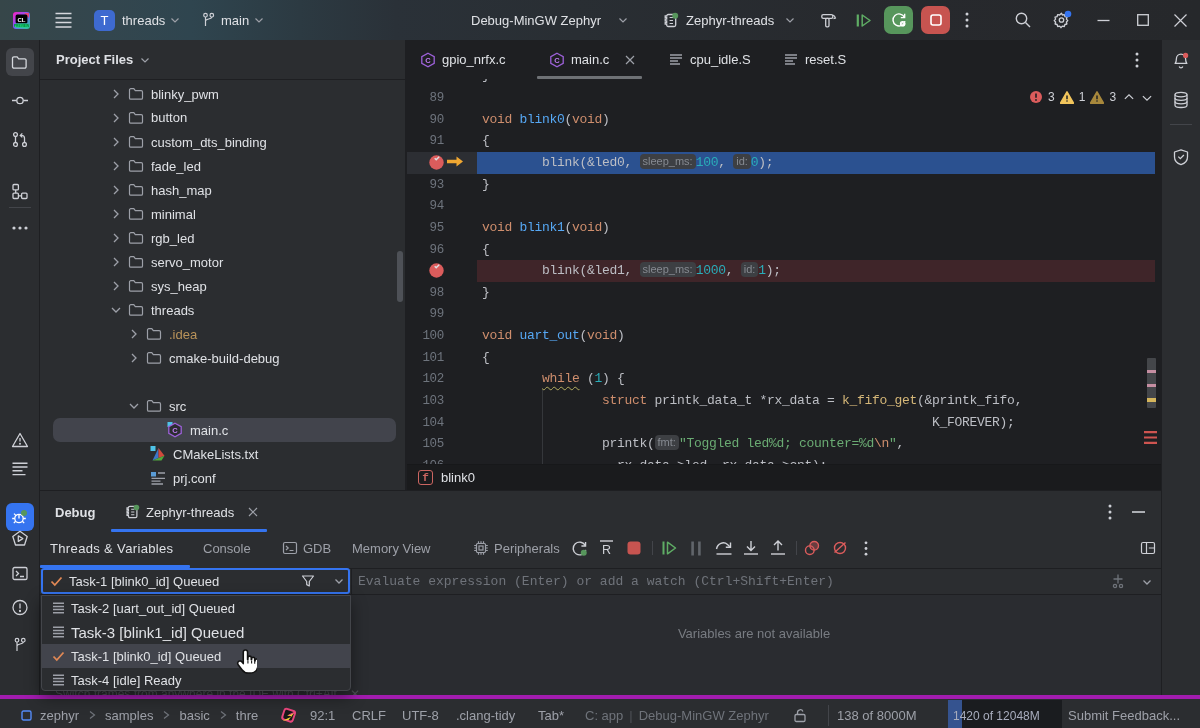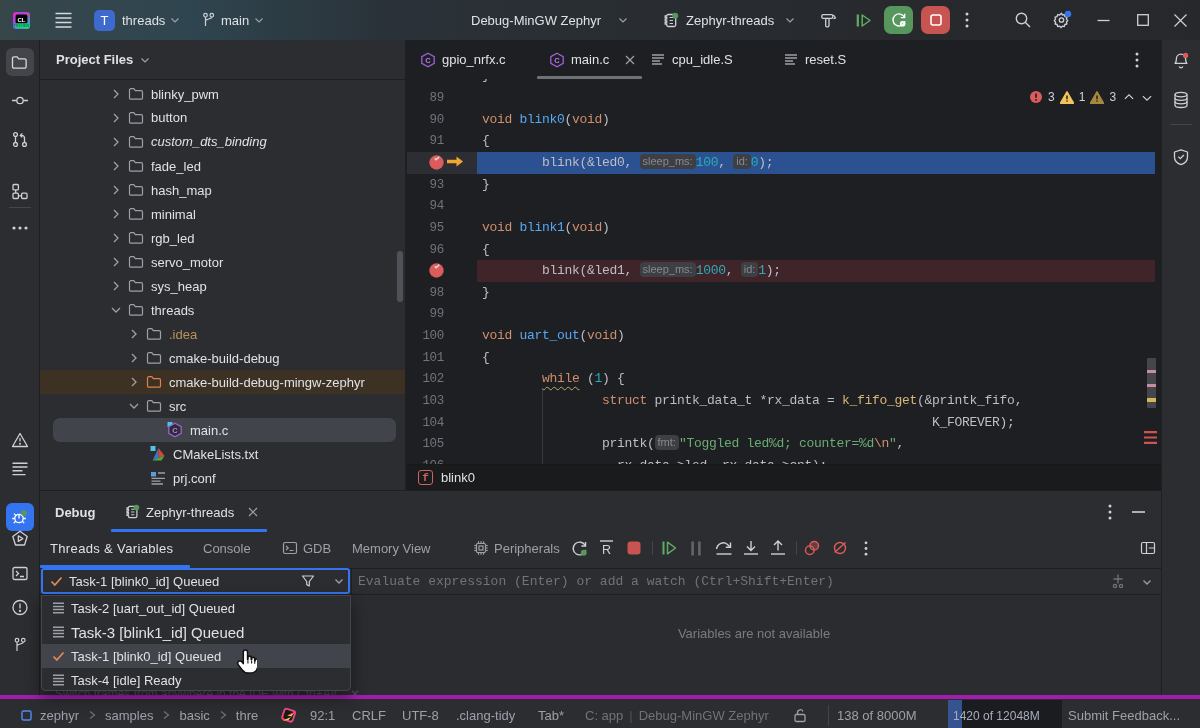--- a/index.html
+++ b/index.html
@@ -333,21 +333,21 @@
           <svg class="chev" viewBox="0 0 16 16" fill="none" stroke="#9da0a8" stroke-width="1.3">
             <path d="M6 4 L10 8 L6 12"></path>
           </svg>
           <svg class="ticon" viewBox="0 0 16 16" fill="none" stroke="#9da0a8" stroke-width="1.2">
             <path d="M1.5 4 a1.3 1.3 0 0 1 1.3-1.3 h3 l1.5 1.9 h5.9 a1.3 1.3 0 0 1 1.3 1.3 v6 a1.3 1.3 0 0 1-1.3 1.3 h-10.4 a1.3 1.3 0 0 1-1.3-1.3 z"></path>
           </svg>
           <span style="">button</span>
         </div>
       </div>
     <div class="trow" style="top:90px;">
-        <div style="display:flex;align-items:flex-start;margin-left:68px;font-style:italic;">
+        <div style="display:flex;align-items:flex-end;margin-left:68px;">
           <svg class="chev" viewBox="0 0 16 16" fill="none" stroke="#9da0a8" stroke-width="1.3">
             <path d="M6 4 L10 8 L6 12"></path>
           </svg>
           <svg class="ticon" viewBox="0 0 16 16" fill="none" stroke="#9da0a8" stroke-width="1.2">
             <path d="M1.5 4 a1.3 1.3 0 0 1 1.3-1.3 h3 l1.5 1.9 h5.9 a1.3 1.3 0 0 1 1.3 1.3 v6 a1.3 1.3 0 0 1-1.3 1.3 h-10.4 a1.3 1.3 0 0 1-1.3-1.3 z"></path>
           </svg>
           <span style="">custom_dts_binding</span>
         </div>
       </div>
     <div class="trow" style="top:114px;">
@@ -440,31 +440,20 @@
       </div>
     <div class="trow" style="top:306px;">
         <div style="display:flex;align-items:center;margin-left:86px;">
           <svg class="chev" viewBox="0 0 16 16" fill="none" stroke="#9da0a8" stroke-width="1.3">
             <path d="M6 4 L10 8 L6 12"></path>
           </svg>
           <svg class="ticon" viewBox="0 0 16 16" fill="none" stroke="#9da0a8" stroke-width="1.2">
             <path d="M1.5 4 a1.3 1.3 0 0 1 1.3-1.3 h3 l1.5 1.9 h5.9 a1.3 1.3 0 0 1 1.3 1.3 v6 a1.3 1.3 0 0 1-1.3 1.3 h-10.4 a1.3 1.3 0 0 1-1.3-1.3 z"></path>
           </svg>
           <span style="">cmake-build-debug</span>
-        </div>
-      </div>
-    <div class="trow" style="top:330px;background:#3c3122;">
-        <div style="display:flex;align-items:center;margin-left:86px;">
-          <svg class="chev" viewBox="0 0 16 16" fill="none" stroke="#9da0a8" stroke-width="1.3">
-            <path d="M6 4 L10 8 L6 12"></path>
-          </svg>
-          <svg class="ticon" viewBox="0 0 16 16" fill="none" stroke="#e0804c" stroke-width="1.2">
-            <path d="M1.5 4 a1.3 1.3 0 0 1 1.3-1.3 h3 l1.5 1.9 h5.9 a1.3 1.3 0 0 1 1.3 1.3 v6 a1.3 1.3 0 0 1-1.3 1.3 h-10.4 a1.3 1.3 0 0 1-1.3-1.3 z"></path>
-          </svg>
-          <span style="">cmake-build-debug-mingw-zephyr</span>
         </div>
       </div>
     <div class="trow" style="top:354px;">
         <div style="display:flex;align-items:center;margin-left:86px;">
           <svg class="chev" viewBox="0 0 16 16" fill="none" stroke="#9da0a8" stroke-width="1.3">
             <path d="M4 6 L8 10 L12 6"></path>
           </svg>
           <svg class="ticon" viewBox="0 0 16 16" fill="none" stroke="#9da0a8" stroke-width="1.2">
             <path d="M1.5 4 a1.3 1.3 0 0 1 1.3-1.3 h3 l1.5 1.9 h5.9 a1.3 1.3 0 0 1 1.3 1.3 v6 a1.3 1.3 0 0 1-1.3 1.3 h-10.4 a1.3 1.3 0 0 1-1.3-1.3 z"></path>
           </svg>
@@ -518,21 +507,21 @@
           <svg width="16" height="16" viewBox="0 0 16 16">
             <path d="M8 1.2 L14.2 4.6 V11.4 L8 14.8 L1.8 11.4 V4.6 Z" fill="none" stroke="#9d61d9" stroke-width="1.3"></path>
             <text x="8" y="10.8" font-size="7.5" font-weight="bold" fill="#c07bf3" text-anchor="middle" font-family="Liberation Sans">C</text>
           </svg>
           <span>main.c</span>
           <svg width="10" height="10" viewBox="0 0 10 10" stroke="#9da0a8" stroke-width="1.2" style="margin-left:10px;">
             <path d="M1 1 L9 9 M9 1 L1 9"></path>
           </svg>
         </div>
   <div style="position:absolute;left:130px;top:36px;width:105px;height:3px;background:#6e7175;border-radius:1px;"></div>
-  <div class="etab" style="left:243px;">
+  <div class="etab" style="left:261px;">
           <svg width="16" height="16" viewBox="0 0 16 16" fill="none" stroke="#9da0a8" stroke-width="1.3">
             <path d="M2 3 h12 M2 6 h12 M2 9 h8 M2 12 h10"></path>
           </svg>
           <span>cpu_idle.S</span>
         </div>
   <div class="etab" style="left:376px;">
           <svg width="16" height="16" viewBox="0 0 16 16" fill="none" stroke="#9da0a8" stroke-width="1.3">
             <path d="M2 3 h12 M2 6 h12 M2 9 h8 M2 12 h10"></path>
           </svg>
           <span>reset.S</span>

